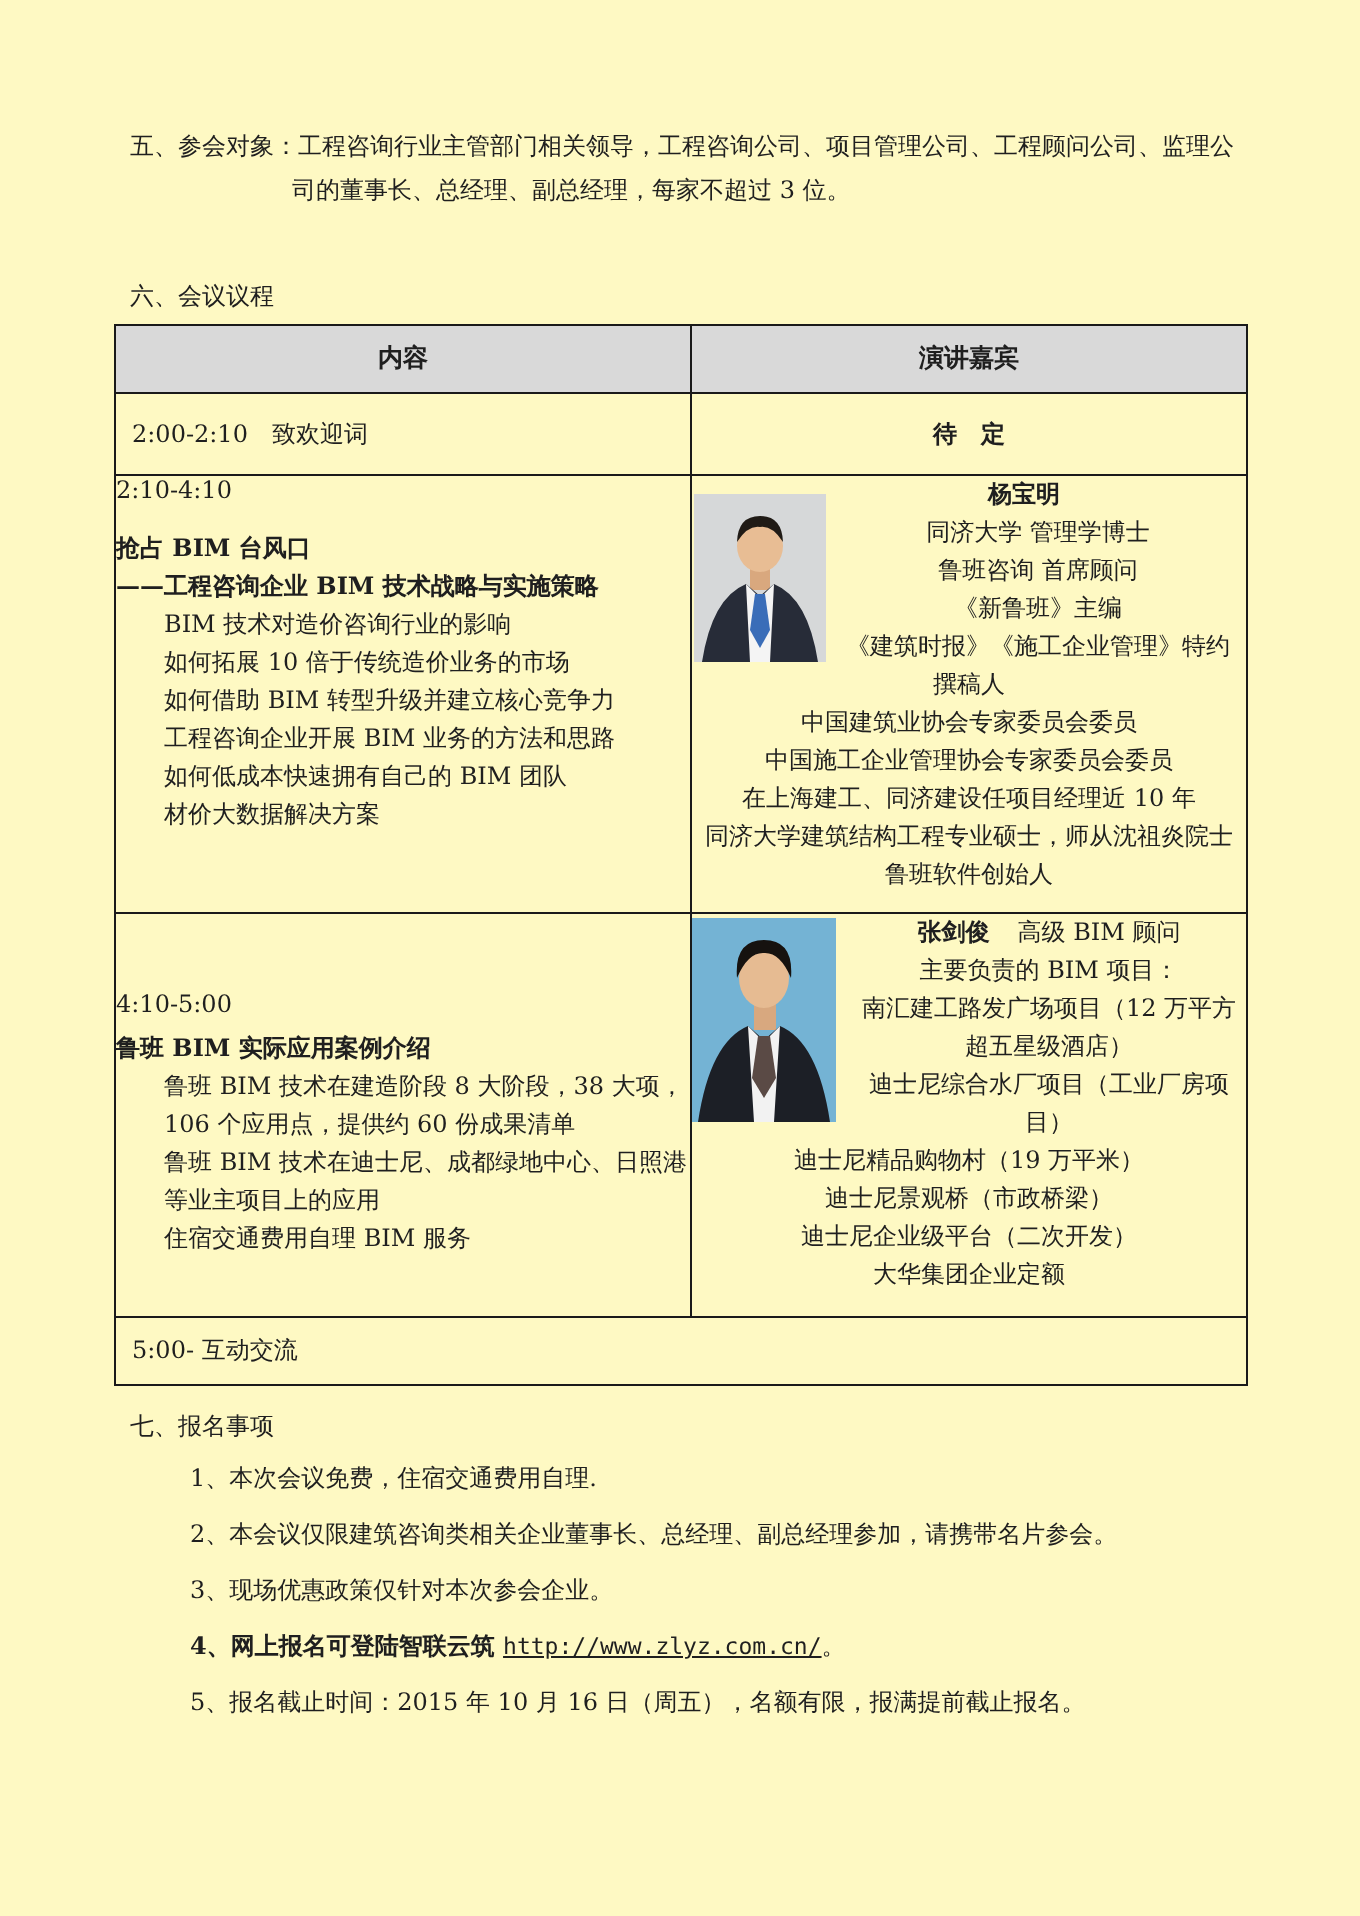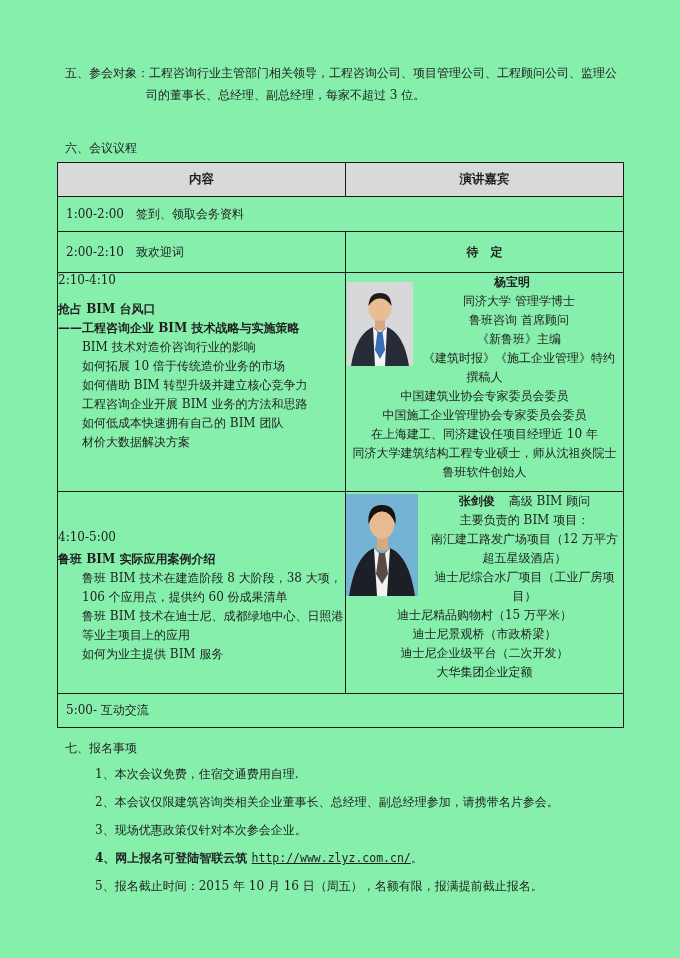--- a/index.html
+++ b/index.html
@@ -1,21 +1,21 @@
 <!DOCTYPE html>
 <html><head>
 <meta charset="utf-8">
 <style>
   html, body { margin: 0; padding: 0; background: #ffffff; }
   .page {
     position: relative;
     width: 680px; height: 958px;
     box-sizing: border-box;
     padding: 56px 57px 20px 57px;
-    background: #86efac;
+    background: #fef9c3;
     font-family: "DejaVu Serif", "Liberation Serif", serif;
     font-size: 12px;
     color: #1f1f1f;
   }
   .bold { font-weight: bold; }
   .hang {
     margin: 6px 0 0 8px;
     padding-left: 81px;
     text-indent: -81px;
     line-height: 22px;
@@ -92,23 +92,20 @@
 
   <table class="agenda">
     <colgroup>
         <col style="width:288px">
         <col style="width:278px">
       </colgroup>
     <tbody>
         <tr class="head-row">
       <th>内容</th>
       <th>演讲嘉宾</th>
-    </tr>
-    <tr class="r1">
-      <td colspan="2">1:00-2:00　签到、领取会务资料</td>
     </tr>
     <tr class="r2">
       <td class="content-cell">2:00-2:10　致欢迎词</td>
       <td class="speaker-cell">待　定</td>
     </tr>
 
     <tr class="r3">
       <td class="sched">
         <div class="time">2:10-4:10</div>
         <div class="t-line bold">抢占 BIM 台风口</div>
@@ -150,41 +147,41 @@
 
     <tr class="r4">
       <td class="sched">
         <div class="time">4:10-5:00</div>
         <div class="t-line bold">鲁班 BIM 实际应用案例介绍</div>
         <div class="points">
           <div class="point">鲁班 BIM 技术在建造阶段 8 大阶段，38 大项，</div>
               <div class="point">106 个应用点，提供约 60 份成果清单</div>
               <div class="point">鲁班 BIM 技术在迪士尼、成都绿地中心、日照港</div>
               <div class="point">等业主项目上的应用</div>
-              <div class="point">如何为业主提供 BIM 服务</div>
+              <div class="point">住宿交通费用自理 BIM 服务</div>
         </div>
       </td>
       <td class="bio-cell s2">
         <svg class="photo" viewBox="0 0 72 102" xmlns="http://www.w3.org/2000/svg">
           <rect x="0" y="0" width="72" height="102" fill="#74b3d4"></rect>
           <rect x="31" y="40" width="11" height="16" fill="#d8a87f"></rect>
           <ellipse cx="36" cy="30" rx="12.5" ry="15" fill="#e6bb92"></ellipse>
           <path d="M22.5 30 Q21 11 36 11 Q51 11 49.5 30 Q44 17 36 17.5 Q28 17 22.5 30 Z" fill="#16120f"></path>
           <path d="M3 102 Q9 62 28 54 L36 61 L44 54 Q63 62 69 102 Z" fill="#1c1f26"></path>
           <path d="M28 54 L36 62 L44 54 L41 102 L31 102 Z" fill="#f2f2f2"></path>
           <path d="M33 59 L39 59 L42 80 L36 90 L30 80 Z" fill="#5a4a45"></path>
         </svg>
         <div class="bio-line beside"><span class="bold">张剑俊</span><span class="sp-title">高级 BIM 顾问</span></div>
         <div>
           <div class="bio-line beside">主要负责的 BIM 项目：</div>
               <div class="bio-line beside">南汇建工路发广场项目（12 万平方</div>
               <div class="bio-line beside">超五星级酒店）</div>
               <div class="bio-line beside">迪士尼综合水厂项目（工业厂房项</div>
               <div class="bio-line beside">目）</div>
-              <div class="bio-line">迪士尼精品购物村（15 万平米）</div>
+              <div class="bio-line">迪士尼精品购物村（19 万平米）</div>
               <div class="bio-line">迪士尼景观桥（市政桥梁）</div>
               <div class="bio-line">迪士尼企业级平台（二次开发）</div>
               <div class="bio-line">大华集团企业定额</div>
         </div>
       </td>
     </tr>
 
     <tr class="r5">
       <td colspan="2">5:00- 互动交流</td>
     </tr>

